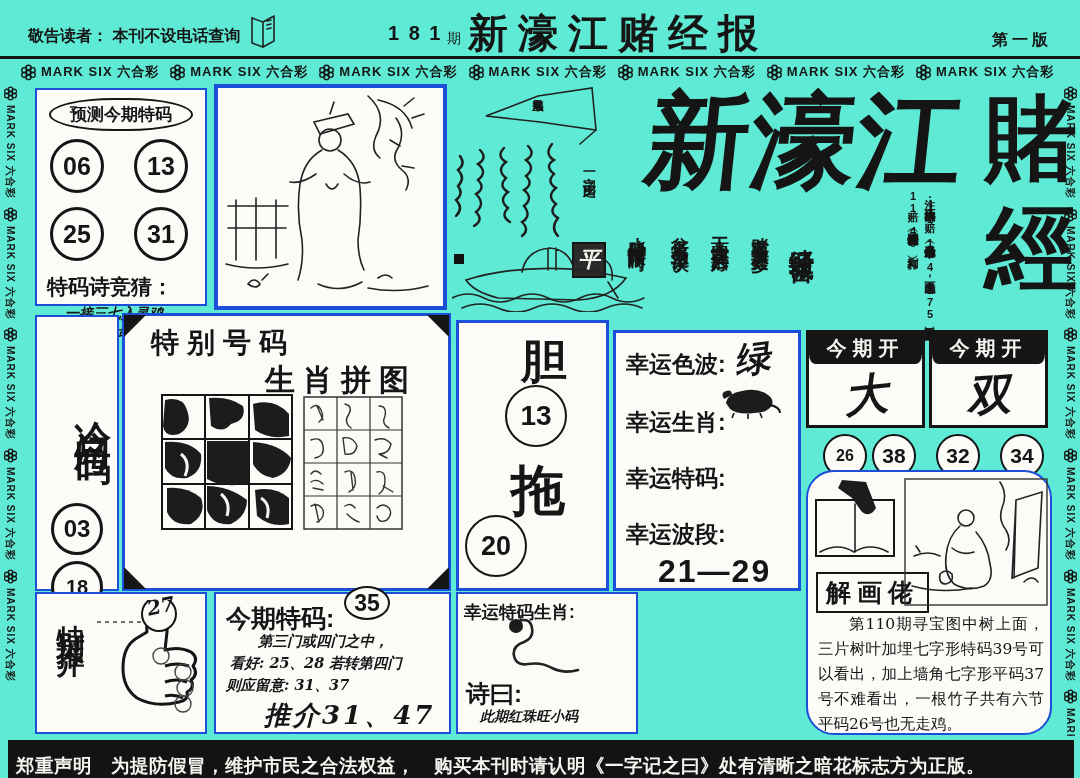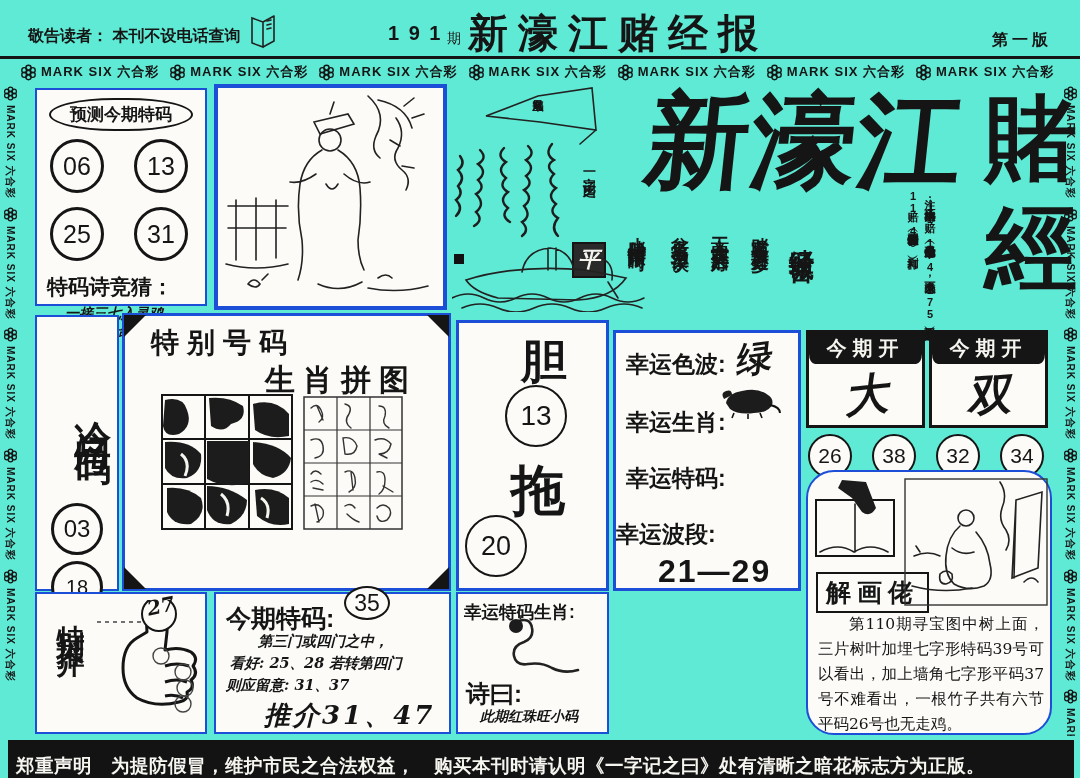--- a/index.html
+++ b/index.html
@@ -3,21 +3,21 @@
 <meta charset="utf-8">
 <style>
   html,body{margin:0;padding:0;background:#e8e6e0;}
   #page{position:relative;width:1080px;height:778px;background:#5eead4;overflow:hidden;
         font-family:"Liberation Sans",sans-serif;color:#151515;}
   .abs{position:absolute;}
   .box{position:absolute;border:4px solid #1d4ed8;background:#fcfbf8;box-sizing:border-box;}
   .vtext{writing-mode:vertical-rl;text-orientation:upright;}
   .hand{font-family:"DejaVu Serif",serif;font-style:italic;}
   .circle{border:3px solid #151515;border-radius:50%;display:flex;align-items:center;
-          justify-content:center;font-weight:400;background:#fcfbf8;box-sizing:border-box;}
+          justify-content:center;font-weight:700;background:#fcfbf8;box-sizing:border-box;}
   .cl{width:17px;height:17px;flex:none;}
   .stripseg{display:inline-flex;align-items:center;gap:4px;font-weight:700;font-size:13px;
             letter-spacing:1px;white-space:nowrap;}
   .striptop{display:flex;gap:10px;align-items:center;overflow:hidden;}
   .stripside{display:flex;flex-direction:column;gap:8px;align-items:center;overflow:hidden;}
   .stripside .stripseg{writing-mode:vertical-rl;text-orientation:sideways;display:inline-flex;}
   .corner{position:absolute;width:0;height:0;}
   .motto{position:absolute;writing-mode:vertical-rl;text-orientation:upright;
          font-weight:700;letter-spacing:3px;}
   svg{display:block;}
@@ -43,21 +43,21 @@
   </defs>
     </svg>
 
   <div class="abs" style="left:28px;top:26px;font-size:16px;font-weight:700;">敬告读者： 本刊不设电话查询</div>
 
   <svg class="abs" style="left:248px;top:14px;" width="30" height="36" viewBox="0 0 30 36">
     <path class="ink" d="M4,4 L15,8 L15,33 L4,29 Z M26,2 L15,8 M26,2 L26,27 L15,33"></path>
     <path class="ink" d="M19,7 l4,-1 M19,11 l4,-1 M19,15 l4,-1"></path>
   </svg>
 
-  <div class="abs" style="left:388px;top:22px;font-size:20px;font-weight:700;letter-spacing:2px;">1 9 1</div>
+  <div class="abs" style="left:388px;top:22px;font-size:20px;font-weight:700;letter-spacing:2px;">1 8 1</div>
   <div class="abs" style="left:447px;top:30px;font-size:14px;">期</div>
 
   <div class="abs" style="left:468px;top:6px;font-size:40px;font-weight:900;letter-spacing:10px;font-family:'DejaVu Serif',serif;">新濠江赌经报</div>
 
   <div class="abs" style="left:992px;top:30px;font-size:16px;font-weight:700;letter-spacing:4px;">第一版</div>
 
   <div class="abs" style="left:0;top:56px;width:1080px;height:3px;background:#151515;"></div>
 
   <div class="abs striptop" style="left:20px;top:61px;width:1040px;height:22px;">
     <span class="stripseg">
@@ -313,36 +313,36 @@
     <div class="abs" style="left:10px;top:16px;font-size:23px;font-weight:900;">幸运色波:</div>
     <div class="hand abs" style="left:118px;top:2px;font-size:36px;font-weight:900;transform:rotate(-8deg);">绿</div>
     <div class="abs" style="left:10px;top:74px;font-size:23px;font-weight:900;">幸运生肖:</div>
     <svg class="abs" style="left:102px;top:50px;" width="64" height="36" viewBox="0 0 64 36">
       <path class="blob" d="M8,20 q2,-10 16,-12 q16,-4 26,4 q6,4 4,10 q-4,8 -18,8 q-16,2 -24,-4 Z"></path>
       <path class="blob" d="M6,16 q-4,-6 2,-8 q6,-2 6,4 Z"></path>
       <path d="M52,22 q10,2 10,8" stroke="#111" stroke-width="2" fill="none"></path>
       <path d="M16,30 l-2,5 M30,31 l0,5 M42,30 l2,5" stroke="#111" stroke-width="1.6"></path>
     </svg>
     <div class="abs" style="left:10px;top:130px;font-size:23px;font-weight:900;">幸运特码:</div>
-    <div class="abs" style="left:0;top:186px;font-size:23px;font-weight:900;">幸运波段:</div>
+    <div class="abs" style="left:10px;top:186px;font-size:23px;font-weight:900;">幸运波段:</div>
     <div class="abs" style="left:42px;top:220px;font-size:32px;font-weight:600;letter-spacing:2px;">21—29</div>
   </div>
 
   <div class="abs" style="left:806px;top:330px;width:246px;height:136px;">
     <div class="abs" style="left:0;top:0;width:119px;height:98px;border:3px solid #151515;background:#fcfbf8;box-sizing:border-box;">
       <div style="background:#151515;color:#f6f5f0;font-size:20px;font-weight:700;text-align:center;
                   letter-spacing:6px;padding:2px 0;border-radius:0 0 6px 6px/0 0 10px 10px;">今期开</div>
       <div class="hand" style="text-align:center;font-size:44px;font-weight:900;transform:rotate(-6deg);margin-top:2px;">大</div>
     </div>
     <div class="abs" style="left:123px;top:0;width:119px;height:98px;border:3px solid #151515;background:#fcfbf8;box-sizing:border-box;">
       <div style="background:#151515;color:#f6f5f0;font-size:20px;font-weight:700;text-align:center;
                   letter-spacing:6px;padding:2px 0;border-radius:0 0 6px 6px/0 0 10px 10px;">今期开</div>
       <div class="hand" style="text-align:center;font-size:44px;font-weight:900;transform:rotate(-4deg);margin-top:2px;">双</div>
     </div>
-    <div class="circle" style="position:absolute;left:2px;top:104px;width:44px;height:44px;font-size:21px;border-width:2px;">26</div>
+    <div class="circle" style="position:absolute;left:17px;top:104px;width:44px;height:44px;font-size:16px;border-width:2px;">26</div>
     <div class="circle" style="position:absolute;left:66px;top:104px;width:44px;height:44px;font-size:21px;border-width:2px;">38</div>
     <div class="circle" style="position:absolute;left:130px;top:104px;width:44px;height:44px;font-size:21px;border-width:2px;">32</div>
     <div class="circle" style="position:absolute;left:194px;top:104px;width:44px;height:44px;font-size:21px;border-width:2px;">34</div>
   </div>
 
   <div class="box" style="left:806px;top:470px;width:246px;height:265px;border-width:2.5px;border-radius:28px;">
     <svg class="abs" style="left:4px;top:6px;" width="86" height="92" viewBox="0 0 86 92">
       <rect x="4" y="22" width="78" height="56" fill="none" stroke="#151515" stroke-width="2"></rect>
       <path class="ink" d="M8,74 q18,-10 34,0 q16,-10 34,0 M43,26 v48"></path>
       <path class="blob" d="M30,2 l24,2 l10,26 q-6,10 -14,4 l-10,-14 l-14,-10 Z"></path>
@@ -378,21 +378,21 @@
 
   <div class="box" style="left:214px;top:592px;width:237px;height:142px;border-width:2.5px;">
     <div class="abs" style="left:10px;top:8px;font-size:25px;font-weight:900;">今期特码:</div>
     <div class="circle" style="position:absolute;left:128px;top:-8px;width:46px;height:34px;border-radius:50%;font-size:23px;border-width:2px;">35</div>
     <div class="hand abs" style="left:42px;top:38px;font-size:14.5px;font-weight:700;">第三门或四门之中，</div>
     <div class="hand abs" style="left:14px;top:60px;font-size:14.5px;font-weight:700;">看好: 25、28  若转第四门</div>
     <div class="hand abs" style="left:10px;top:82px;font-size:14.5px;font-weight:700;">则应留意: 31、37</div>
     <div class="hand abs" style="left:48px;top:104px;font-size:26px;font-weight:900;letter-spacing:3px;">推介31、47</div>
   </div>
 
-  <div class="box" style="left:456px;top:592px;width:153px;height:142px;border-width:2.5px;">
+  <div class="box" style="left:456px;top:592px;width:182px;height:142px;border-width:2.5px;">
     <div class="abs" style="left:6px;top:6px;font-size:17.5px;font-weight:900;">幸运特码生肖:</div>
     <svg class="abs" style="left:28px;top:22px;" width="96" height="58" viewBox="0 0 96 58">
       <path d="M30,6 q14,-6 16,6 q2,10 -8,14 q-12,4 -10,14 q2,10 14,8 q14,-2 24,4 q12,6 26,2" fill="none" stroke="#222" stroke-width="2.6" stroke-linecap="round"></path>
       <circle class="blob" cx="30" cy="10" r="7"></circle>
       <path d="M24,4 l-4,-4 M34,3 l2,-3" stroke="#222" stroke-width="1.6"></path>
     </svg>
     <div class="abs" style="left:8px;top:84px;font-size:24px;font-weight:900;">诗曰:</div>
     <div class="hand abs" style="left:22px;top:114px;font-size:14px;font-weight:700;">此期红珠旺小码</div>
   </div>
 

